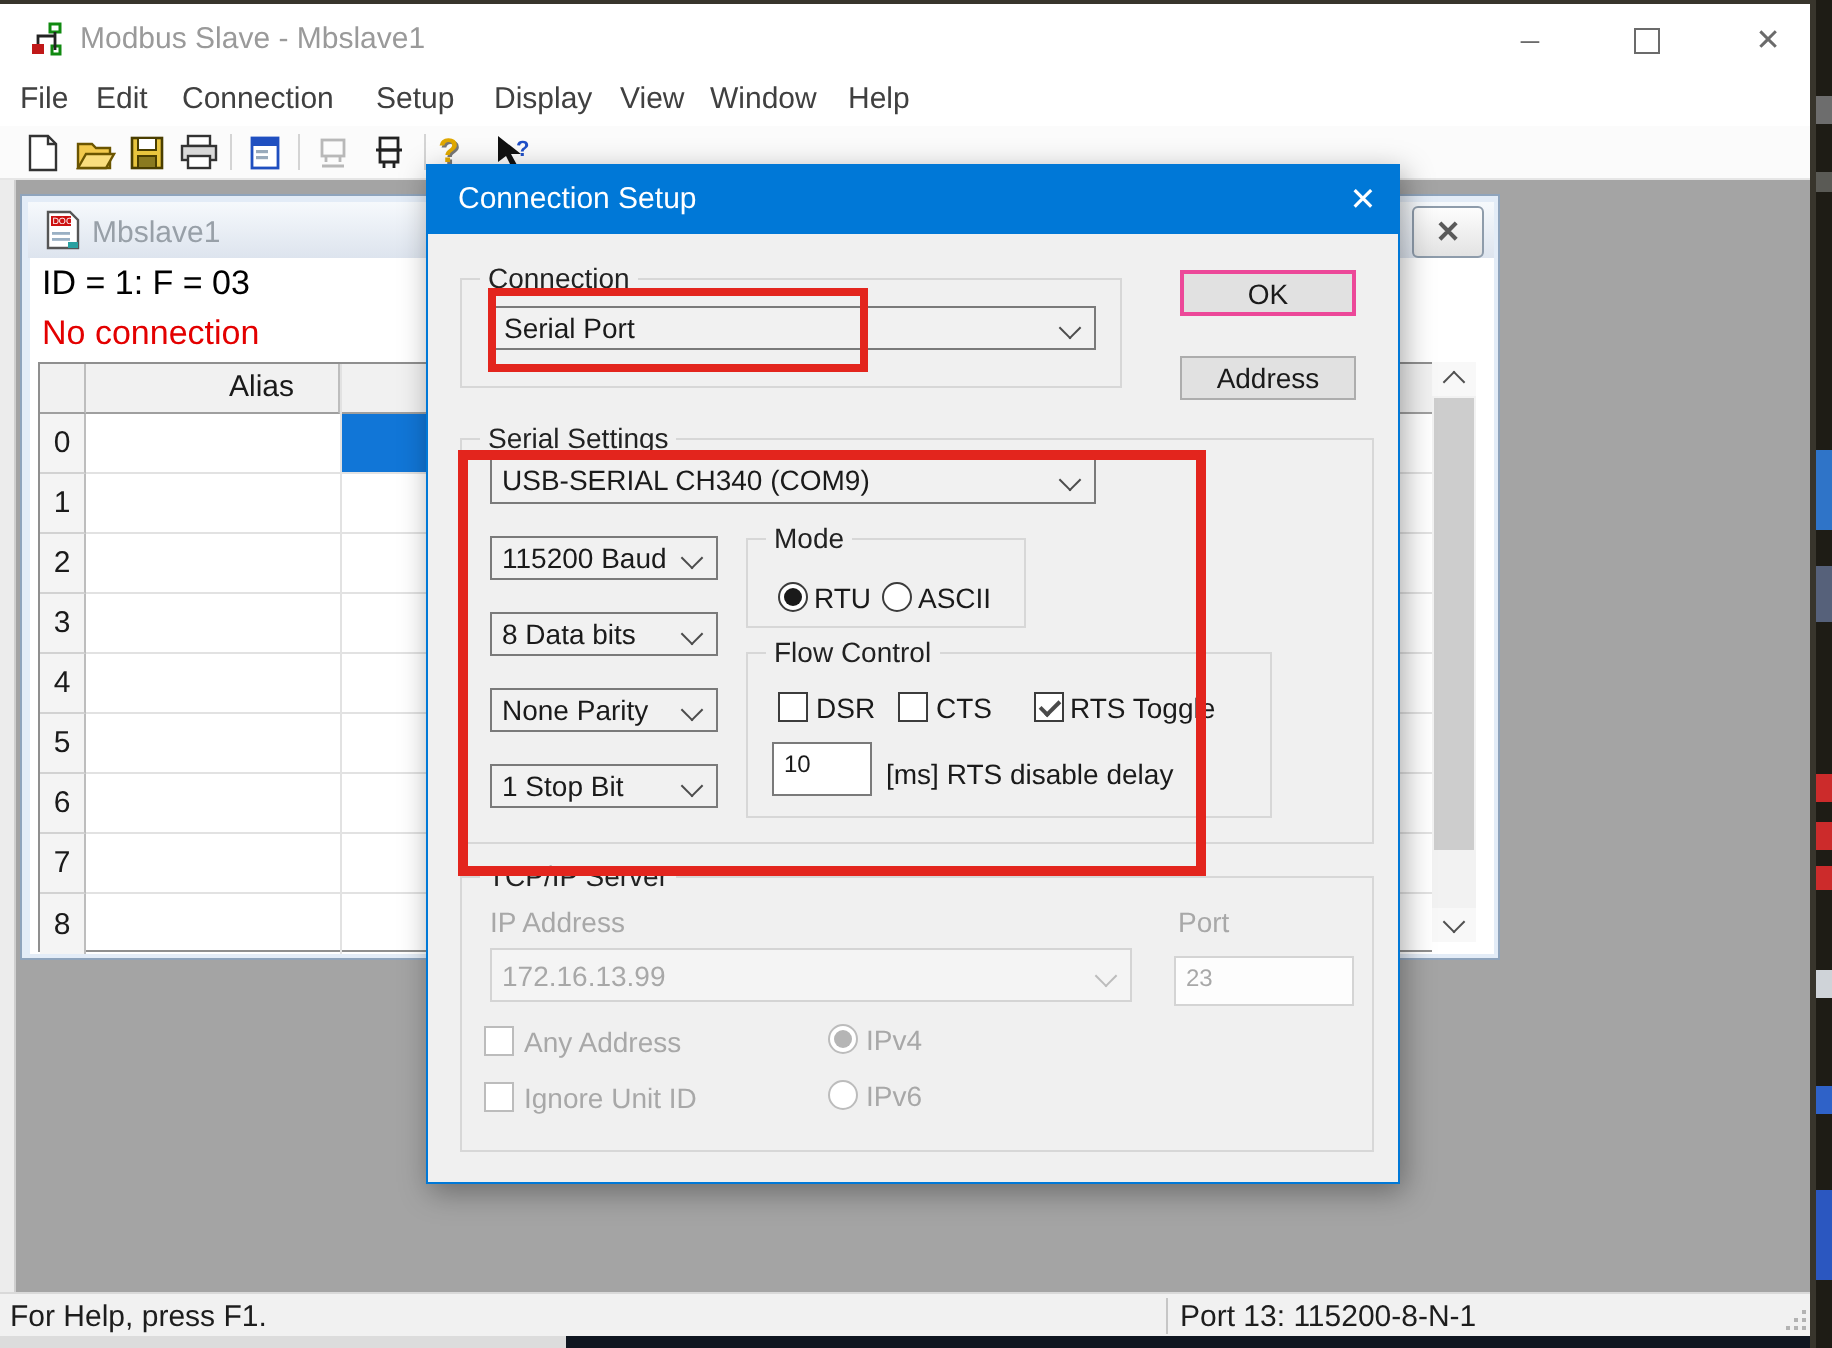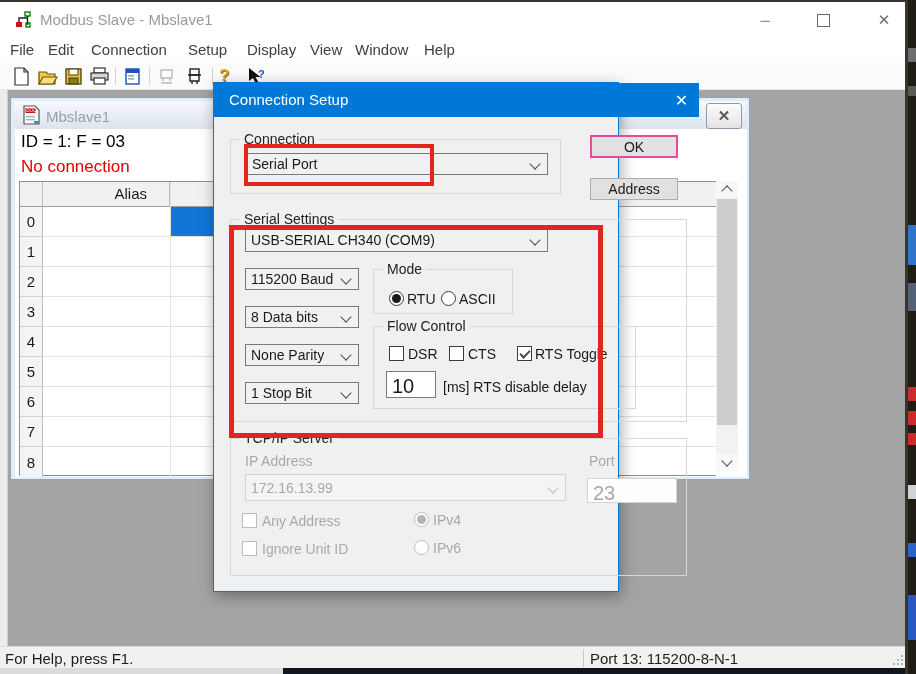--- a/index.html
+++ b/index.html
@@ -47,21 +47,21 @@
         display:flex;align-items:center;justify-content:center;font-size:15px;color:#1a1a1a;box-sizing:border-box;}
   .rline{position:absolute;left:23px;width:674px;height:30px;border-bottom:1px solid #e2e2e2;box-sizing:border-box;}
   .vline{position:absolute;top:0;width:1px;height:295px;background:#e2e2e2;}
   #sel-cell{left:150px;top:25px;width:112px;height:30px;background:#1176d7;}
   
   #vscroll{left:701px;top:52px;width:22px;height:290px;background:#f2f2f2;}
   .sb-arrow{position:absolute;left:0;width:22px;height:17px;background:#f8f8f8;display:flex;align-items:center;justify-content:center;}
   .sb-chev{width:7px;height:7px;border-right:1.6px solid #505050;border-bottom:1.6px solid #505050;}
   #sb-thumb{position:absolute;left:1px;top:18px;width:20px;height:226px;background:#cdcdcd;}
   
-  #dialog{left:213px;top:82px;width:406px;height:510px;background:#f0f0f0;border:1px solid #0078d7;box-shadow:2px 4px 14px rgba(0,0,0,.35);}
+  #dialog{left:213px;top:82px;width:487px;height:510px;background:#f0f0f0;border:1px solid #0078d7;box-shadow:2px 4px 14px rgba(0,0,0,.35);}
   #dlg-title{left:0;top:0;width:485px;height:34px;background:#0078d7;}
   #dlg-title-text{left:15px;top:8px;font-size:15px;color:#ffffff;}
   #dlg-close{left:450px;top:0;width:35px;height:34px;display:flex;align-items:center;justify-content:center;color:#fff;font-size:16px;}
   .groupbox{position:absolute;border:1px solid #d7d7d7;box-sizing:border-box;}
   .grouplabel{position:absolute;top:-9px;left:9px;background:#f0f0f0;padding:0 4px;font-size:14px;color:#222;}
   .combo{position:absolute;background:#f1f1f1;border:1px solid #7a7a7a;box-sizing:border-box;font-size:14px;color:#1a1a1a;}
   .combo .val{position:absolute;left:5px;top:2px;white-space:nowrap;}
   .combo .chev{position:absolute;right:8px;top:6px;width:7px;height:7px;border-right:1.5px solid #4c4c4c;border-bottom:1.5px solid #4c4c4c;transform:rotate(45deg);}
   .combo.dis{background:#f4f4f4;border-color:#d4d4d4;color:#a8a8a8;}
   .combo.dis .chev{border-color:#bcbcbc;}
@@ -69,21 +69,21 @@
   .btn.focus{border:2px solid #ec4899;}
   .cb{position:absolute;width:15px;height:15px;background:#fff;border:1px solid #3c3c3c;box-sizing:border-box;}
   .cb.dis{border-color:#bcbcbc;}
   .cb.checked::after{content:"";position:absolute;left:2px;top:3px;width:8px;height:4px;border-left:2px solid #4a4a4a;border-bottom:2px solid #4a4a4a;transform:rotate(-45deg);}
   .radio{position:absolute;width:15px;height:15px;border-radius:50%;background:#fff;border:1px solid #3c3c3c;box-sizing:border-box;}
   .radio.sel::after{content:"";position:absolute;left:2px;top:2px;width:9px;height:9px;border-radius:50%;background:#1a1a1a;}
   .radio.dis{border-color:#bcbcbc;}
   .radio.dis.sel::after{background:#b5b5b5;}
   .lbl{position:absolute;font-size:14px;color:#1a1a1a;white-space:nowrap;}
   .lbl.dis{color:#a8a8a8;}
-  .input{position:absolute;background:#fff;border:1px solid #7a7a7a;box-sizing:border-box;font-size:20px;color:#1a1a1a;padding:3px 0 0 5px;}
+  .input{position:absolute;background:#fff;border:1px solid #7a7a7a;box-sizing:border-box;font-size:12px;color:#1a1a1a;padding:3px 0 0 5px;}
   .input.dis{background:#fdfdfd;border-color:#d4d4d4;color:#a8a8a8;}
   .ann{position:absolute;border:4px solid #e3251d;box-sizing:border-box;z-index:30;pointer-events:none;}
 </style>
 </head>
 <body>
 
 <div id="screen">
 
   <div class="abs" id="titlebar">
     <svg class="abs" style="left:13px;top:7px" width="22" height="22" viewBox="0 0 22 22">

